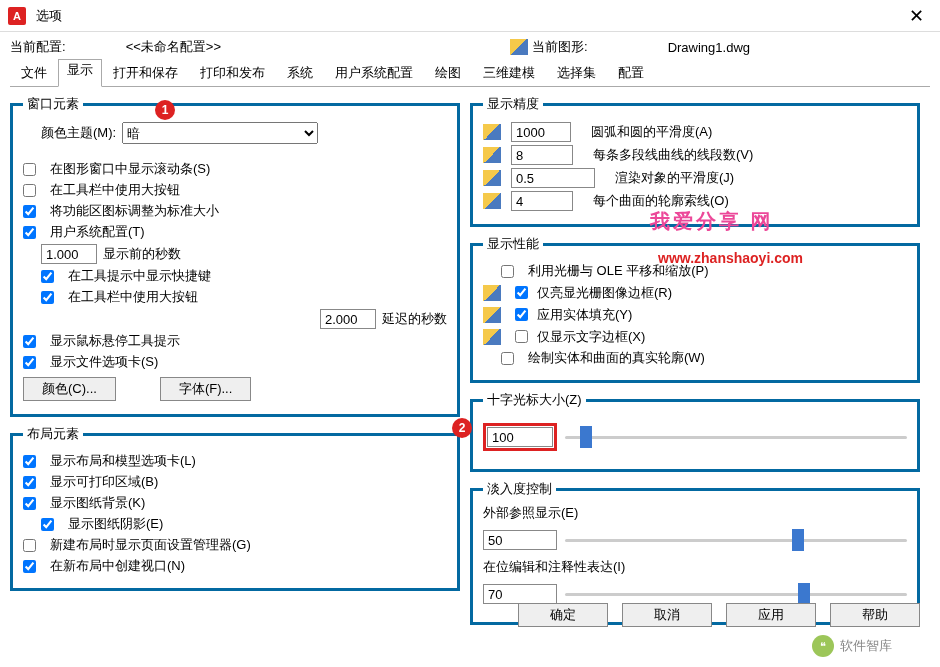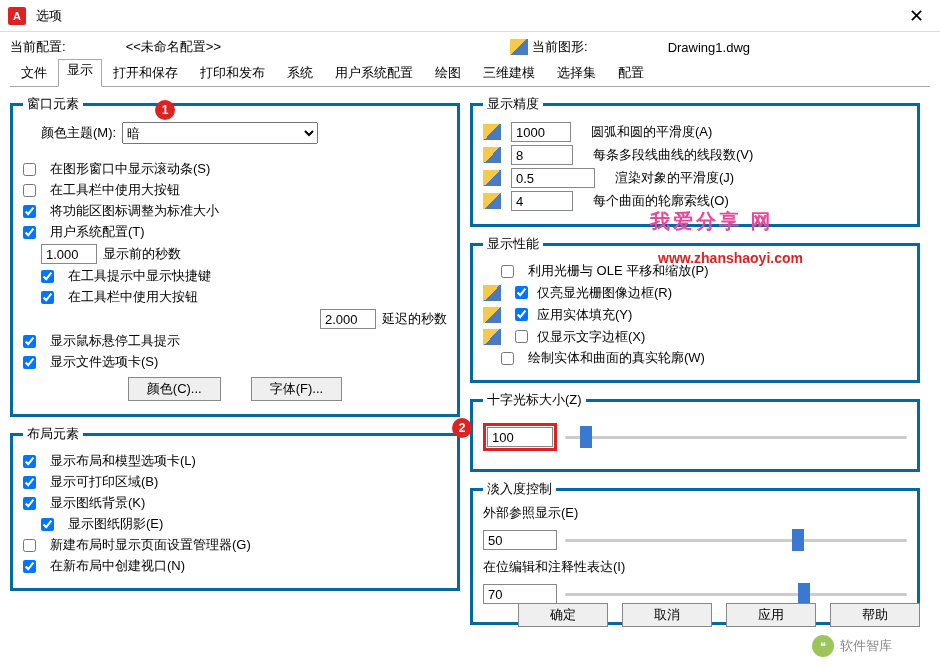--- a/index.html
+++ b/index.html
@@ -117,21 +117,21 @@
           <span>延迟的秒数</span>
         </div>
       <div class="row ck">
           <input type="checkbox" checked="" style="">
           <span>显示鼠标悬停工具提示</span>
         </div>
       <div class="row ck">
           <input type="checkbox" checked="" style="">
           <span>显示文件选项卡(S)</span>
         </div>
-      <div class="row" style="justify-content:center; gap:30px; margin-top:6px">
+      <div class="row" style="justify-content:flex-start; gap:44px; margin-top:6px">
         <button class="btn">颜色(C)...</button>
         <button class="btn">字体(F)...</button>
       </div>
     </fieldset>
 
     <fieldset>
       <legend>布局元素</legend>
       <div class="row ck">
           <input type="checkbox" checked="" style="">
           <span>显示布局和模型选项卡(L)</span>

